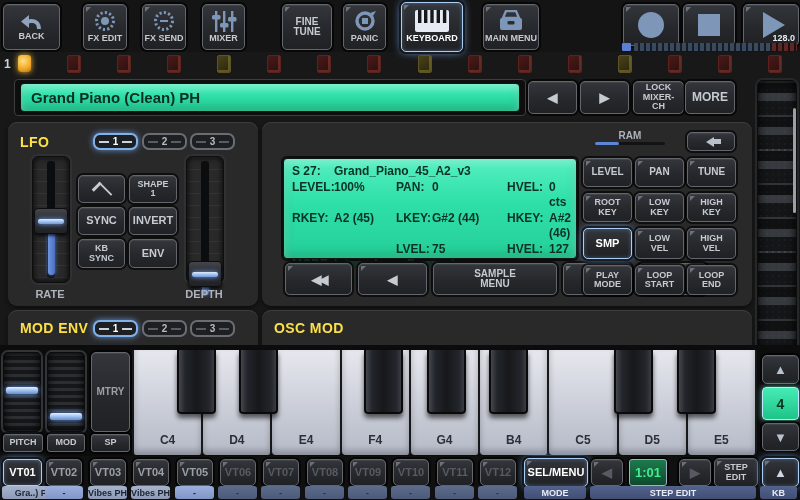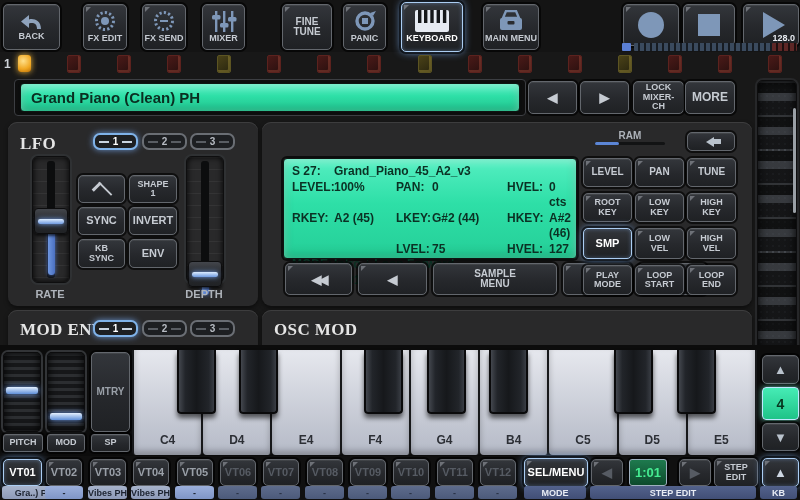--- a/index.html
+++ b/index.html
@@ -18,21 +18,21 @@
   .btn.dim{color:#565b63;}
   .f::before{content:'';position:absolute;top:2px;left:2px;width:0;height:0;
        border-top:5px solid #83878d;border-right:5px solid transparent;opacity:.75;}
   .lbl9{font-size:9px;} .lbl10{font-size:10px;} .lbl11{font-size:11px;} .lbl12{font-size:12px;}
   
   #topbar{position:absolute;left:0;top:0;width:800px;height:52px;background:#141414;}
   .ticon{margin-bottom:2px;display:flex;align-items:center;justify-content:center;}
   
   .panel{position:absolute;background:#29292a;border-radius:9px;
          box-shadow:inset 0 1px 0 #3d3d3e, 0 2px 4px rgba(0,0,0,.5);}
-  .ptitle{position:absolute;font-size:17px;color:#e5e5e5;letter-spacing:.4px;font-family:Liberation Serif, serif;}
+  .ptitle{position:absolute;font-size:14px;color:#fde047;letter-spacing:.4px;}
   
   .tab{position:absolute;height:13px;background:#1d1f22;border:2px solid #6a6e74;border-radius:7px;
        display:flex;align-items:center;justify-content:center;}
   .tab i{position:absolute;left:4px;right:4px;top:50%;height:2px;margin-top:-1px;background:#595d63;}
   .tab span{position:relative;background:#1d1f22;padding:0 4px;font-size:10px;color:#b7bcc3;line-height:1;}
   .tab.sel{border-color:#7fb2e8;box-shadow:0 0 6px rgba(120,170,240,.8);}
   .tab.sel i{background:#c9d4e0;} .tab.sel span{color:#fff;}
   
   .screen{position:absolute;background:linear-gradient(180deg,#55efc2 0%,#2edfa7 45%,#25cf98 100%);
           border:1px solid #0e1512;border-radius:4px;color:#0b3124;

